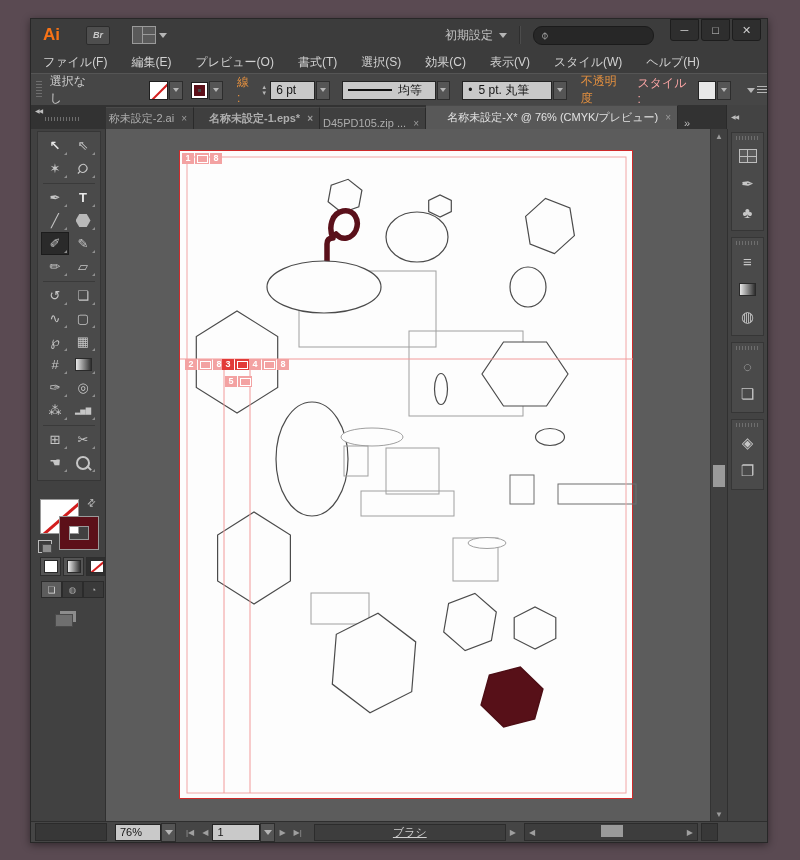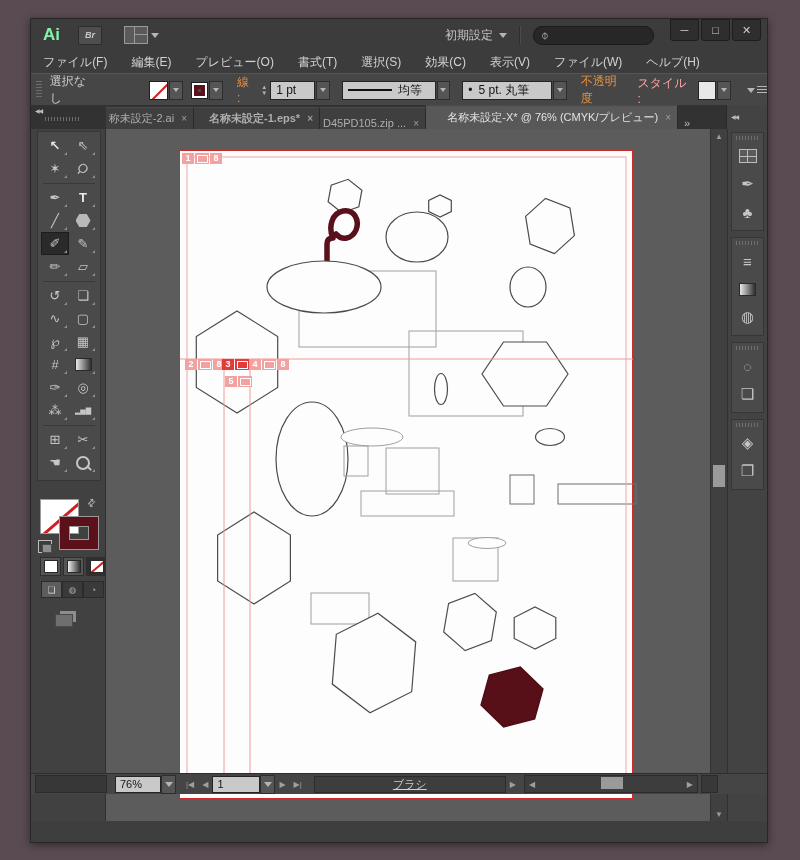--- a/index.html
+++ b/index.html
@@ -9,22 +9,22 @@
     font-family:"Liberation Sans","DejaVu Sans",sans-serif;
     -webkit-font-smoothing:antialiased;
   }
   #app-window{
     position:absolute;left:30px;top:18px;width:738px;height:825px;
     background:#3e3e3e;border:1px solid #272727;box-sizing:border-box;
     box-shadow:0 2px 8px rgba(0,0,0,.45);
   }
   
   .titlebar{position:absolute;left:0;top:0;width:100%;height:32px;background:#3c3c3c;display:flex;align-items:center;}
-  .ai-logo{color:#86efac;font-weight:bold;font-size:17px;margin-left:12px;letter-spacing:0;}
-  .br-btn{margin-left:18px;width:22px;height:17px;background:#4e4e4e;border:1px solid #2c2c2c;color:#c9c9c9;
+  .ai-logo{color:#f97316;font-weight:bold;font-size:17px;margin-left:12px;letter-spacing:0;}
+  .br-btn{margin-left:26px;width:22px;height:17px;background:#4e4e4e;border:1px solid #2c2c2c;color:#c9c9c9;
     font-size:9px;font-weight:bold;display:flex;align-items:center;justify-content:center;border-radius:2px;font-style:italic;}
   .arrange-btn{margin-left:22px;display:flex;align-items:center;gap:3px;}
   .arrange-ic{width:22px;height:16px;border:1px solid #9a9a9a;background:#5a5a5a;position:relative;}
   .arrange-ic:before{content:"";position:absolute;left:9px;top:0;width:1px;height:100%;background:#9a9a9a;}
   .arrange-ic:after{content:"";position:absolute;left:9px;top:7px;right:0;height:1px;background:#9a9a9a;}
   .dd-caret{width:0;height:0;border-left:4px solid transparent;border-right:4px solid transparent;border-top:5px solid #b5b5b5;}
   .workspace{margin-left:auto;display:flex;align-items:center;gap:6px;color:#c4c4c4;font-size:12px;}
   .tb-sep{width:1px;height:18px;background:#2e2e2e;border-right:1px solid #4c4c4c;margin:0 12px;}
   .searchbox{width:112px;height:17px;background:#272727;border:1px solid #1b1b1b;border-radius:9px;
     display:flex;align-items:center;color:#8b8b8b;font-size:11px;padding-left:7px;gap:4px;}
@@ -131,21 +131,21 @@
   .vscroll .arr.up{top:0;}
   .vscroll .arr.down{bottom:0;}
   .vthumb{position:absolute;left:2px;width:12px;height:22px;background:#9a9a9a;top:336px;}
   
   .rdock{width:40px;height:100%;background:#434343;border-left:1px solid #303030;position:relative;box-sizing:border-box;}
   .dock-group{margin:3px 3px 6px 3px;background:#4a4a4a;border:1px solid #363636;padding-bottom:4px;}
   .dock-grip{width:24px;height:4px;margin:3px auto 2px auto;
     background:repeating-linear-gradient(to right,#6e6e6e 0 1px,transparent 1px 3px);}
   .dock-icon{width:100%;height:28px;display:flex;align-items:center;justify-content:center;color:#c6c6c6;font-size:15px;}
   
-  .statusbar{position:absolute;left:0;top:754px;width:100%;height:20px;background:#454545;border-top:1px solid #2e2e2e;
+  .statusbar{position:absolute;left:0;top:802px;width:100%;height:20px;background:#454545;border-top:1px solid #2e2e2e;
     display:flex;align-items:center;font-size:11px;color:#cfcfcf;}
   .sb-leftbox{width:70px;height:16px;background:#373737;border:1px solid #2b2b2b;margin-left:4px;}
   .sb-field{background:#c9c9c9;color:#161616;border:1px solid #242424;height:15px;display:flex;align-items:center;padding:0 4px;}
   .sb-dd{width:13px;height:17px;background:#555;border:1px solid #2d2d2d;display:flex;align-items:center;justify-content:center;}
   .sb-btn{color:#9f9f9f;font-size:8px;padding:0 4px;}
   .sb-status{flex:0 0 190px;height:15px;background:#3d3d3d;border:1px solid #2c2c2c;display:flex;align-items:center;justify-content:center;color:#cfcfcf;}
   .hscroll{display:flex;align-items:center;height:16px;background:#3d3d3d;border:1px solid #2c2c2c;width:172px;position:relative;}
   .hthumb{position:absolute;left:76px;top:1px;width:22px;height:12px;background:#9a9a9a;}
   .sb-corner{width:15px;height:16px;background:#383838;border:1px solid #2b2b2b;margin-left:3px;}
 </style>
@@ -178,21 +178,21 @@
   </div>
 
   <div class="menubar" id="menubar">
       <span class="menu-item">ファイル(F)</span>
       <span class="menu-item">編集(E)</span>
       <span class="menu-item">プレビュー(O)</span>
       <span class="menu-item">書式(T)</span>
       <span class="menu-item">選択(S)</span>
       <span class="menu-item">効果(C)</span>
       <span class="menu-item">表示(V)</span>
-      <span class="menu-item">ファイル(W)</span>
+      <span class="menu-item">スタイル(W)</span>
       <span class="menu-item">ヘルプ(H)</span>
     </div>
 
   <div class="controlbar">
     <span class="grip-v"></span>
     <span>選択なし</span>
     <span class="swatch-combo" style="margin-left:52px;">
       <span class="sw-none"></span>
       <span class="mini-dd">
           <span class="dd-caret"></span>
@@ -202,21 +202,21 @@
       <span class="sw-stroke"></span>
       <span class="mini-dd">
           <span class="dd-caret"></span>
         </span>
     </span>
     <span class="orange-link">線 :</span>
     <span class="stepper">
         <span>▲</span>
         <span>▼</span>
       </span>
-    <span class="lt-field" style="width:34px;margin-left:3px;">1 pt</span>
+    <span class="lt-field" style="width:34px;margin-left:3px;">6 pt</span>
     <span class="mini-dd">
         <span class="dd-caret"></span>
       </span>
     <span class="lt-field" style="width:84px;margin-left:12px;">
       <span class="profile-line"></span>
       <span>均等</span>
     </span>
     <span class="mini-dd">
         <span class="dd-caret"></span>
       </span>

